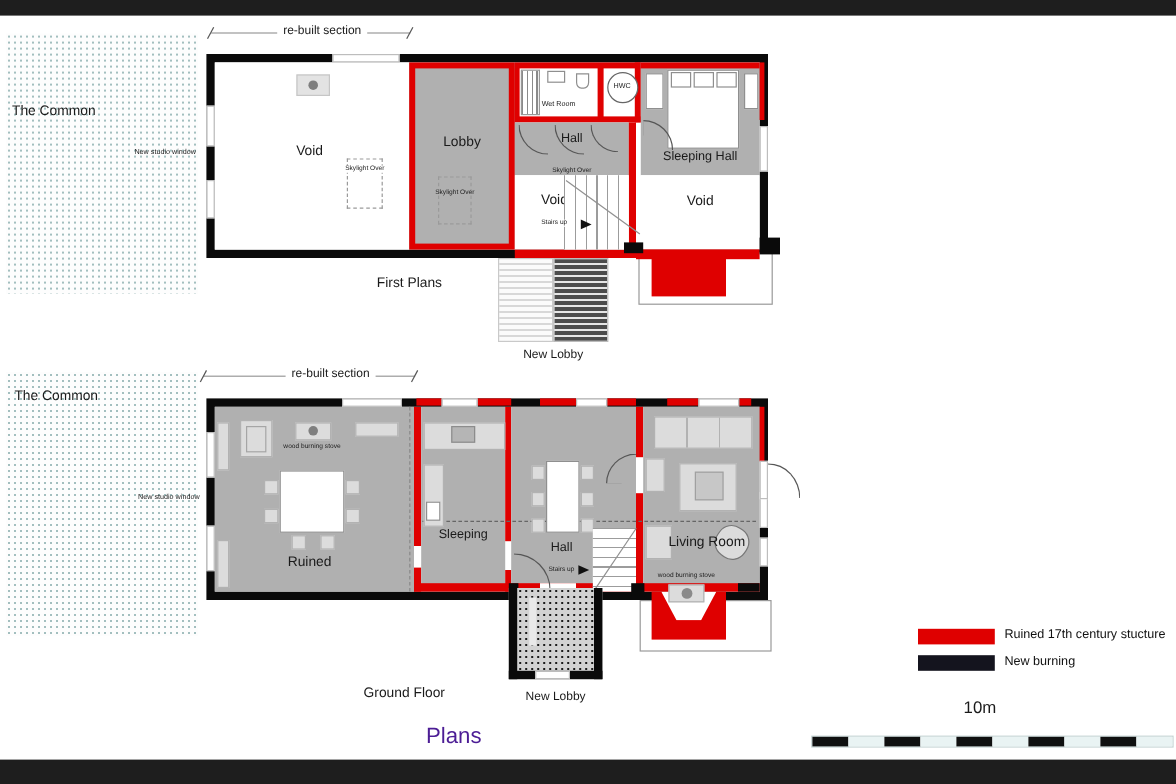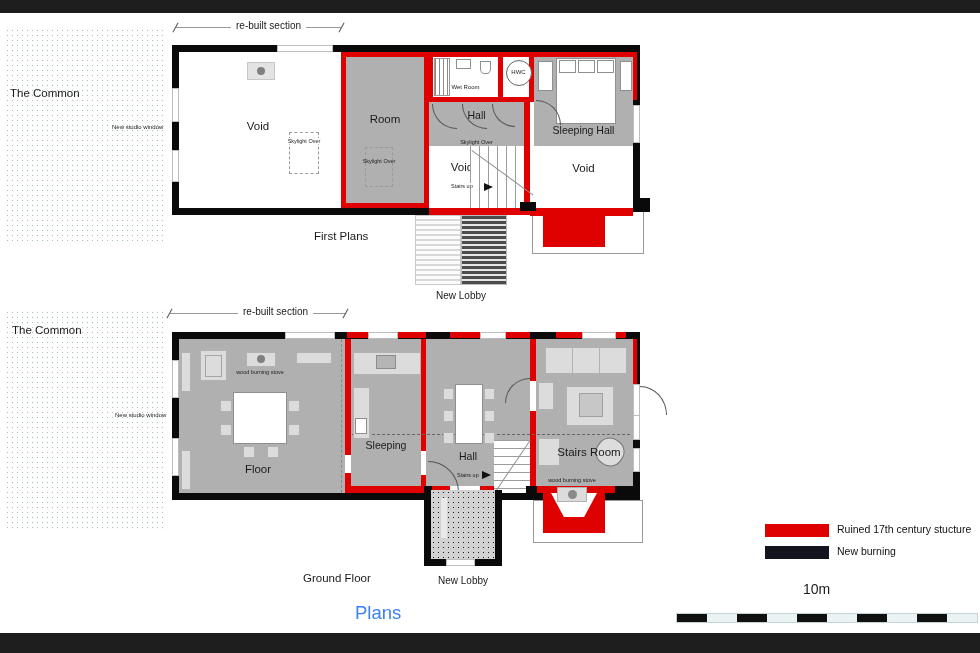--- a/index.html
+++ b/index.html
@@ -42,21 +42,21 @@
   .roof-dark{position:absolute;border:1px solid #bbb;box-sizing:border-box;
       background:repeating-linear-gradient(180deg,#4c4c4c 0 3px,#e6e6e6 3px 5px);}
   .dots-dark{background-color:#d2d2d2;
       background-image:radial-gradient(circle,#1b1b1b 0.8px,transparent 0.95px);
       background-size:5px 5px;}
   .legend-text{font-size:10.5px;color:#111;}
   #scale-bar{position:absolute;display:flex;border:1px solid #c3d2d2;box-sizing:content-box;}
   #scale-bar .seg{width:30px;height:8px;}
   #scale-bar .seg.dark{background:#101010;}
   #scale-bar .seg.light{background:var(--scale_light,#e9f3f3);}
-  .title{font-size:18.5px;color:#3b82f6;}
+  .title{font-size:18.5px;color:#4c1d95;}
   .shower{position:absolute;background:#fff;border:1px solid #999;box-sizing:border-box;
       background-image:repeating-linear-gradient(90deg,#8a8a8a 0 1px,transparent 1px 4px);}
   .wedge{position:absolute;background:#fff;clip-path:polygon(0 0,100% 0,72% 100%,28% 100%);}
 </style>
 </head>
 <body>
 
 <div id="canvas">
 
   <div class="bar" style="top:0;height:13px;"></div>
@@ -92,21 +92,21 @@
   <div class="win" style="left:172px;top:88px;width:7px;height:34px;"></div>
   <div class="win" style="left:172px;top:150px;width:7px;height:32px;"></div>
   <div class="win" style="left:633px;top:105px;width:7px;height:38px;"></div>
 
   <div class="stoveflue" style="left:247px;top:62px;width:28px;height:18px;"></div>
   <div class="circ" style="left:257px;top:67px;width:8px;height:8px;background:#7f7f7f;"></div>
   <div class="lbl fs11 c" style="left:213px;top:120px;width:90px;">Void</div>
   <div class="dash" style="left:289px;top:132px;width:30px;height:42px;"></div>
   <div class="lbl tiny5 c" style="left:272px;top:138px;width:64px;background:#fff;">Skylight Over</div>
 
-  <div class="lbl fs11 c" style="left:341px;top:113px;width:88px;">Room</div>
+  <div class="lbl fs11 c" style="left:341px;top:113px;width:88px;">Lobby</div>
   <div class="dash" style="left:365px;top:147px;width:28px;height:40px;"></div>
   <div class="lbl tiny5 c" style="left:347px;top:158px;width:64px;">Skylight Over</div>
 
   <div class="shower" style="left:434px;top:58px;width:16px;height:38px;"></div>
   <div class="wfurn" style="left:456px;top:59px;width:15px;height:10px;"></div>
   <div class="wfurn" style="left:480px;top:61px;width:11px;height:13px;border-radius:0 0 40% 40%;"></div>
   <div class="lbl tiny c" style="left:433px;top:84px;width:65px;">Wet Room</div>
   <div class="circ" style="left:506px;top:60px;width:24px;height:24px;border:1px solid #666;background:#fff;"></div>
   <div class="lbl tiny c" style="left:506px;top:69px;width:25px;">HWC</div>
 
@@ -199,21 +199,21 @@
   <div class="furn" style="left:296px;top:352px;width:36px;height:12px;"></div>
   <div class="furn" style="left:181px;top:352px;width:10px;height:40px;"></div>
   <div class="furn" style="left:181px;top:450px;width:10px;height:40px;"></div>
   <div class="furn" style="left:220px;top:400px;width:12px;height:12px;"></div>
   <div class="furn" style="left:220px;top:424px;width:12px;height:12px;"></div>
   <div class="furn" style="left:288px;top:400px;width:12px;height:12px;"></div>
   <div class="furn" style="left:288px;top:424px;width:12px;height:12px;"></div>
   <div class="furn" style="left:243px;top:446px;width:12px;height:12px;"></div>
   <div class="furn" style="left:267px;top:446px;width:12px;height:12px;"></div>
   <div class="wfurn" style="left:233px;top:392px;width:54px;height:52px;"></div>
-  <div class="lbl fs11 c" style="left:208px;top:463px;width:100px;">Floor</div>
+  <div class="lbl fs11 c" style="left:208px;top:463px;width:100px;">Ruined</div>
 
   <div class="furn" style="left:353px;top:352px;width:68px;height:23px;"></div>
   <div class="abs" style="left:376px;top:355px;width:20px;height:14px;background:#b5b5b5;border:1px solid #8c8c8c;"></div>
   <div class="furn" style="left:353px;top:387px;width:17px;height:52px;"></div>
   <div class="wfurn" style="left:355px;top:418px;width:12px;height:16px;"></div>
   <div class="lbl fs10 c" style="left:351px;top:440px;width:70px;">Sleeping</div>
 
   <div class="wfurn" style="left:455px;top:384px;width:28px;height:60px;"></div>
   <div class="furn" style="left:443px;top:388px;width:11px;height:12px;"></div>
   <div class="furn" style="left:443px;top:410px;width:11px;height:12px;"></div>
@@ -228,21 +228,21 @@
   <div class="arrow-r" style="left:482px;top:471px;"></div>
   <div class="arc tr" style="left:428px;top:461px;width:31px;height:31px;"></div>
   <div class="arc tl" style="left:505px;top:378px;width:25px;height:25px;"></div>
 
   <div class="furn" style="left:545px;top:347px;width:82px;height:27px;background-image:repeating-linear-gradient(90deg,transparent 0 26px,#b2b2b2 26px 27px);"></div>
   <div class="furn" style="left:538px;top:382px;width:16px;height:28px;"></div>
   <div class="furn" style="left:566px;top:386px;width:48px;height:40px;"></div>
   <div class="abs" style="left:579px;top:393px;width:24px;height:24px;background:#c7c7c7;border:1px solid #a0a0a0;"></div>
   <div class="furn" style="left:538px;top:438px;width:22px;height:28px;"></div>
   <div class="furn" style="left:596px;top:438px;width:28px;height:28px;border-radius:45%;transform:rotate(35deg);border-color:#777;"></div>
-  <div class="lbl fs11 c" style="left:539px;top:446px;width:100px;">Stairs Room</div>
+  <div class="lbl fs11 c" style="left:539px;top:446px;width:100px;">Living Room</div>
   <div class="lbl tiny5 c" style="left:532px;top:477px;width:80px;">wood burning stove</div>
   <div class="win" style="left:633px;top:384px;width:7px;height:32px;"></div>
   <div class="arc tr" style="left:640px;top:386px;width:27px;height:29px;"></div>
 
   <div class="lbl fs11" style="left:303px;top:528px;margin-top:44px;">Ground Floor</div>
 
   <div class="abs dots-dark" style="left:424px;top:490px;width:78px;height:76px;border:7px solid var(--wall,#0a0a0a);border-top:none;"></div>
   <div class="abs" style="left:441px;top:498px;width:6px;height:40px;background:#e9e9e9;"></div>
   <div class="win" style="left:446px;top:559px;width:29px;height:7px;"></div>
   <div class="lbl fs10n c" style="left:424px;top:575px;width:78px;">New Lobby</div>

